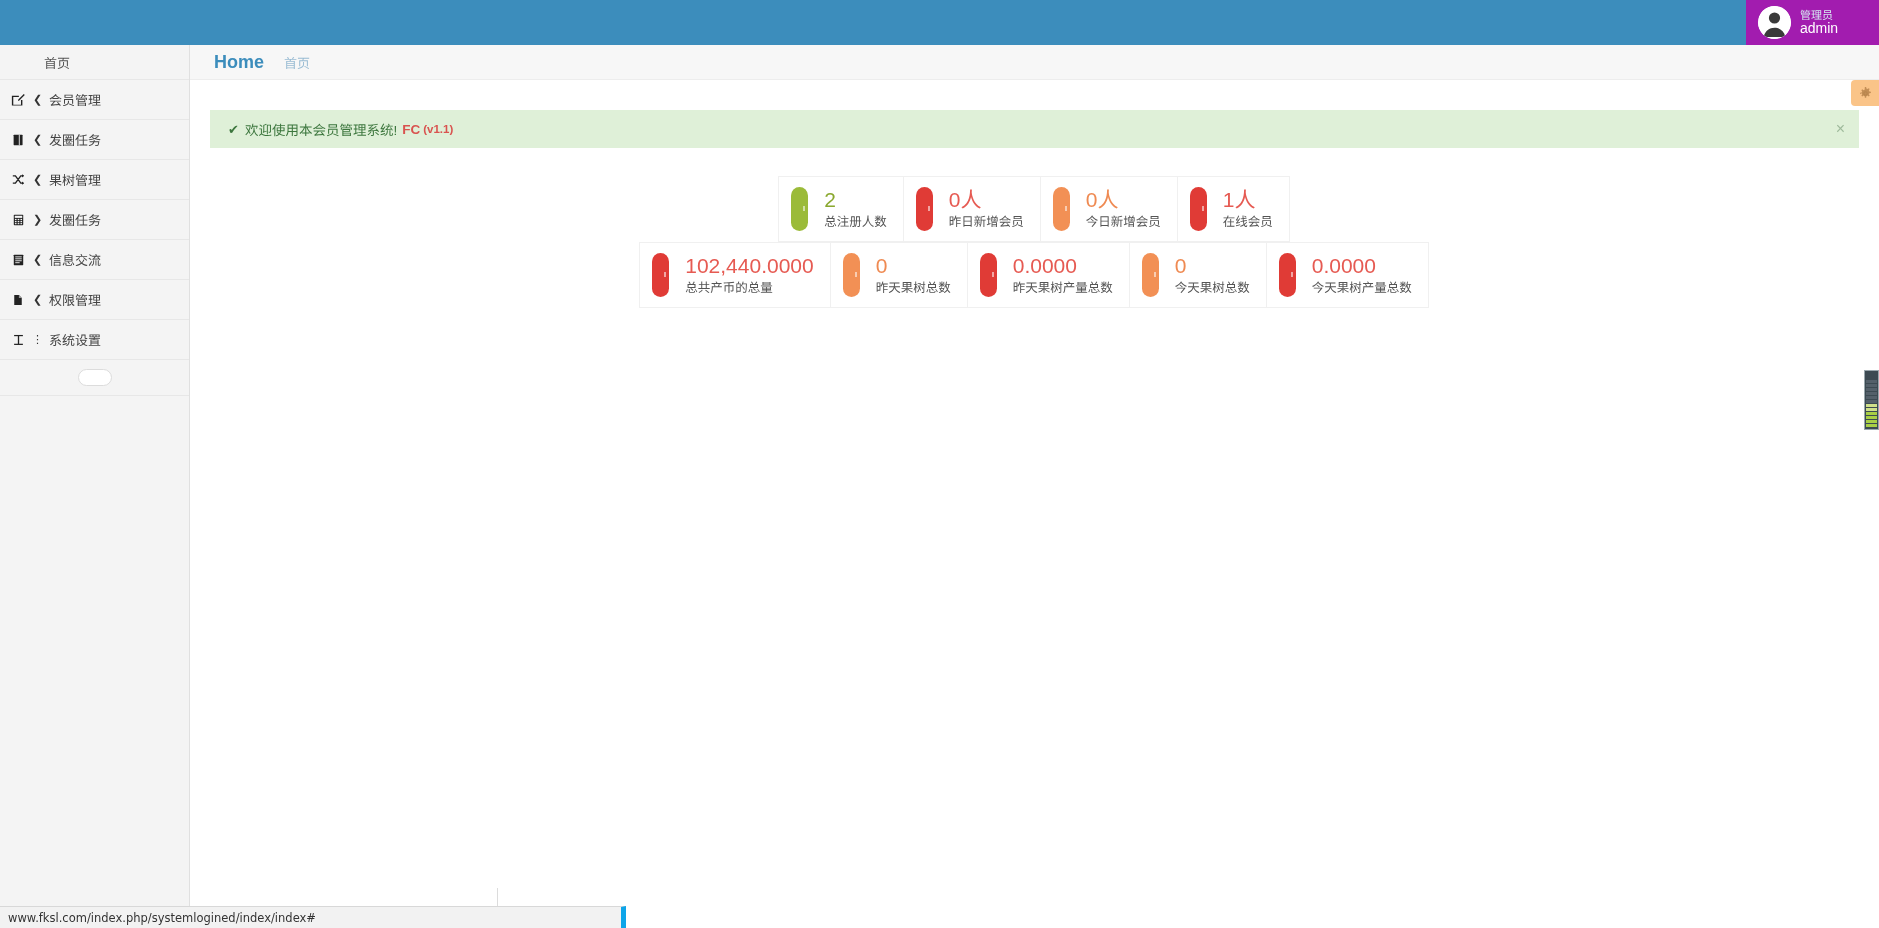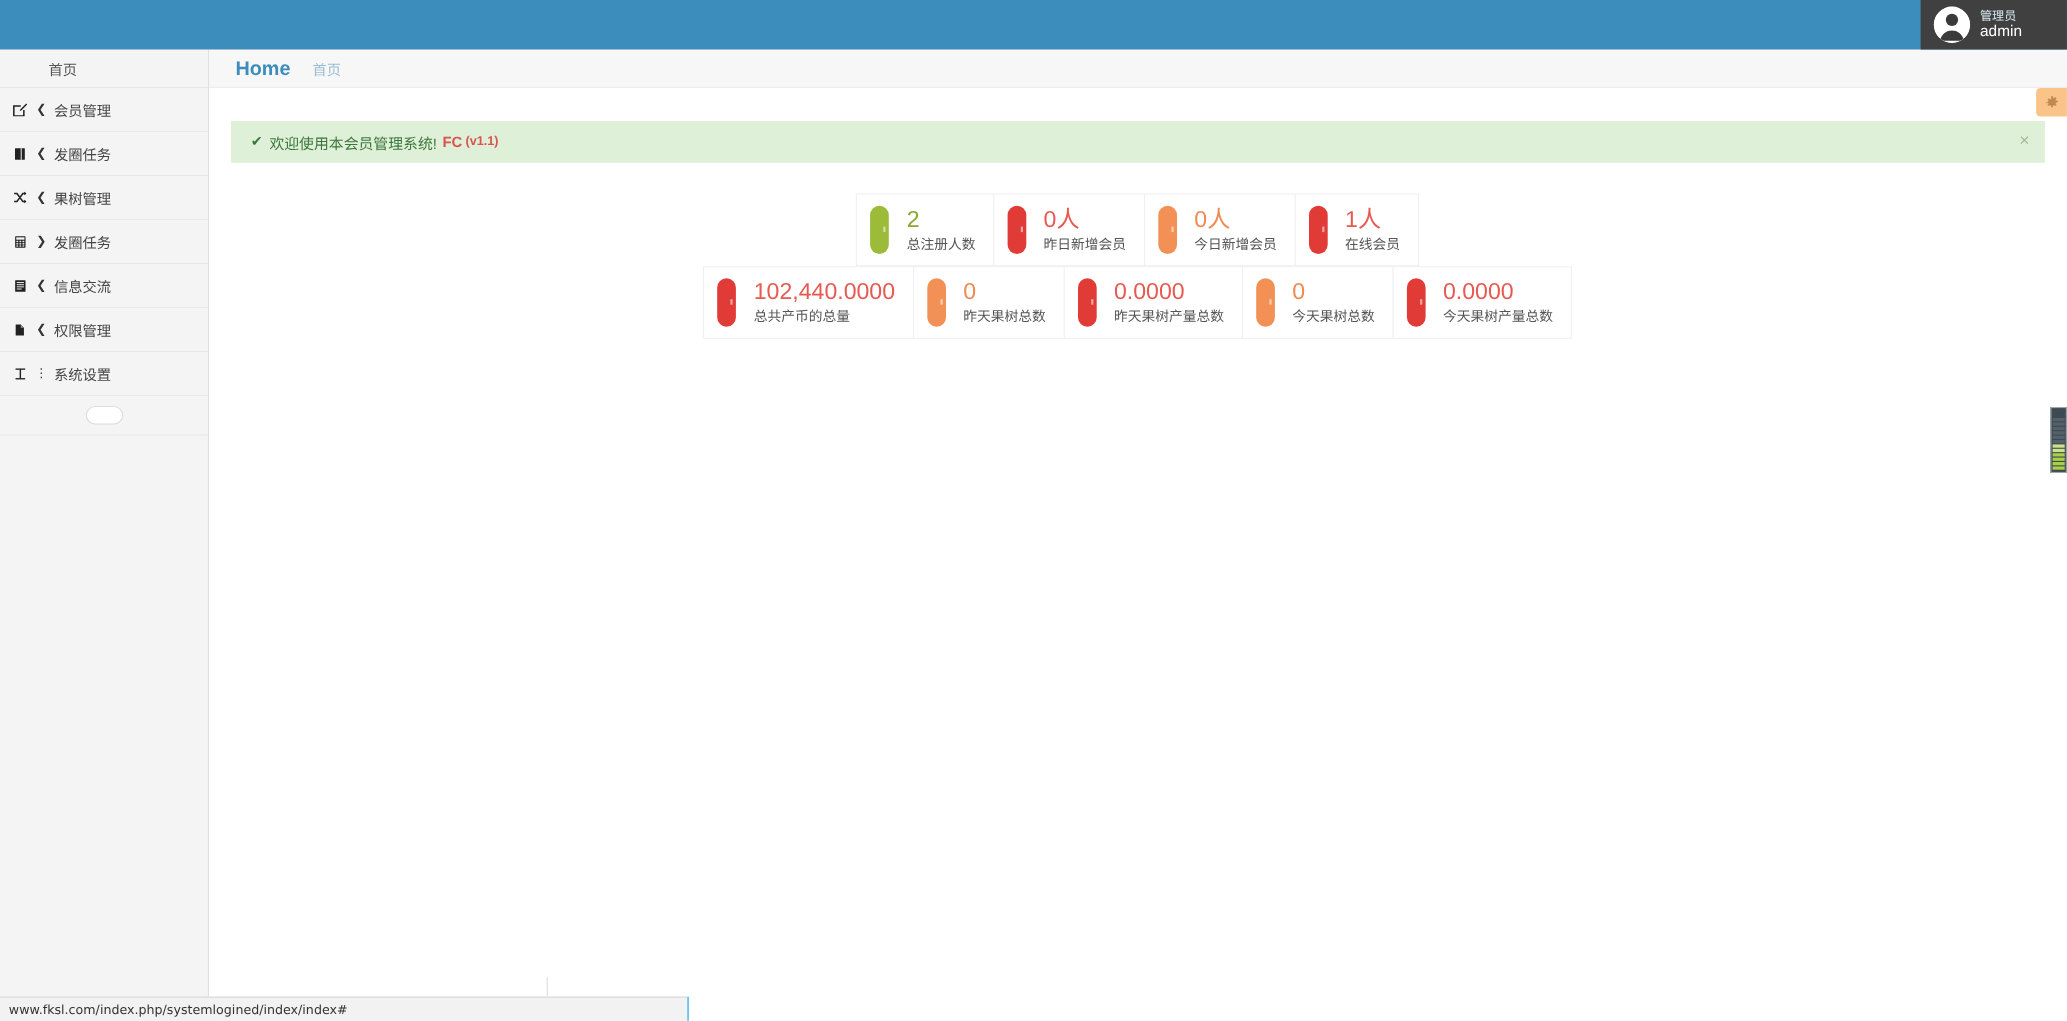--- a/index.html
+++ b/index.html
@@ -29,21 +29,21 @@
   .leaf-icon { width: 17px; height: 17px; display:block; }
   .brand-title {
     color: #ffffff;
     font-size: 20px;
     letter-spacing: .5px;
     white-space: nowrap;
   }
   .topbar-spacer { flex: 1 1 auto; }
   .user-box {
     height: 45px;
-    background: #404040;
+    background: #a21caf;
     display: flex; align-items: center;
     padding: 0 16px 0 12px;
     gap: 9px;
     min-width: 133px;
   }
   .avatar {
     width: 33px; height: 33px; border-radius: 50%;
     background: #ffffff;
     display: flex; align-items: center; justify-content: center;
     flex: 0 0 auto;
@@ -223,21 +223,21 @@
   .eq-bar.on  { background: #a8cf45; }
   .eq-bar.hi  { background: #cfe08a; }
 
   
   .statusbar {
     position: absolute;
     left: 0; bottom: 0;
     width: 626px; height: 22px;
     background: #f2f2f2;
     border-top: 1px solid #d8d8d8;
-    border-right: 1px solid #0ea5e9;
+    border-right: 5px solid #0ea5e9;
     display: flex; align-items: center;
     padding-left: 8px;
     font-size: 11.5px;
     color: #333;
     z-index: 50;
     font-family: "DejaVu Sans", "Liberation Sans", sans-serif;
   }
   .scroll-notch {
     position: absolute;
     left: 497px; bottom: 22px;

